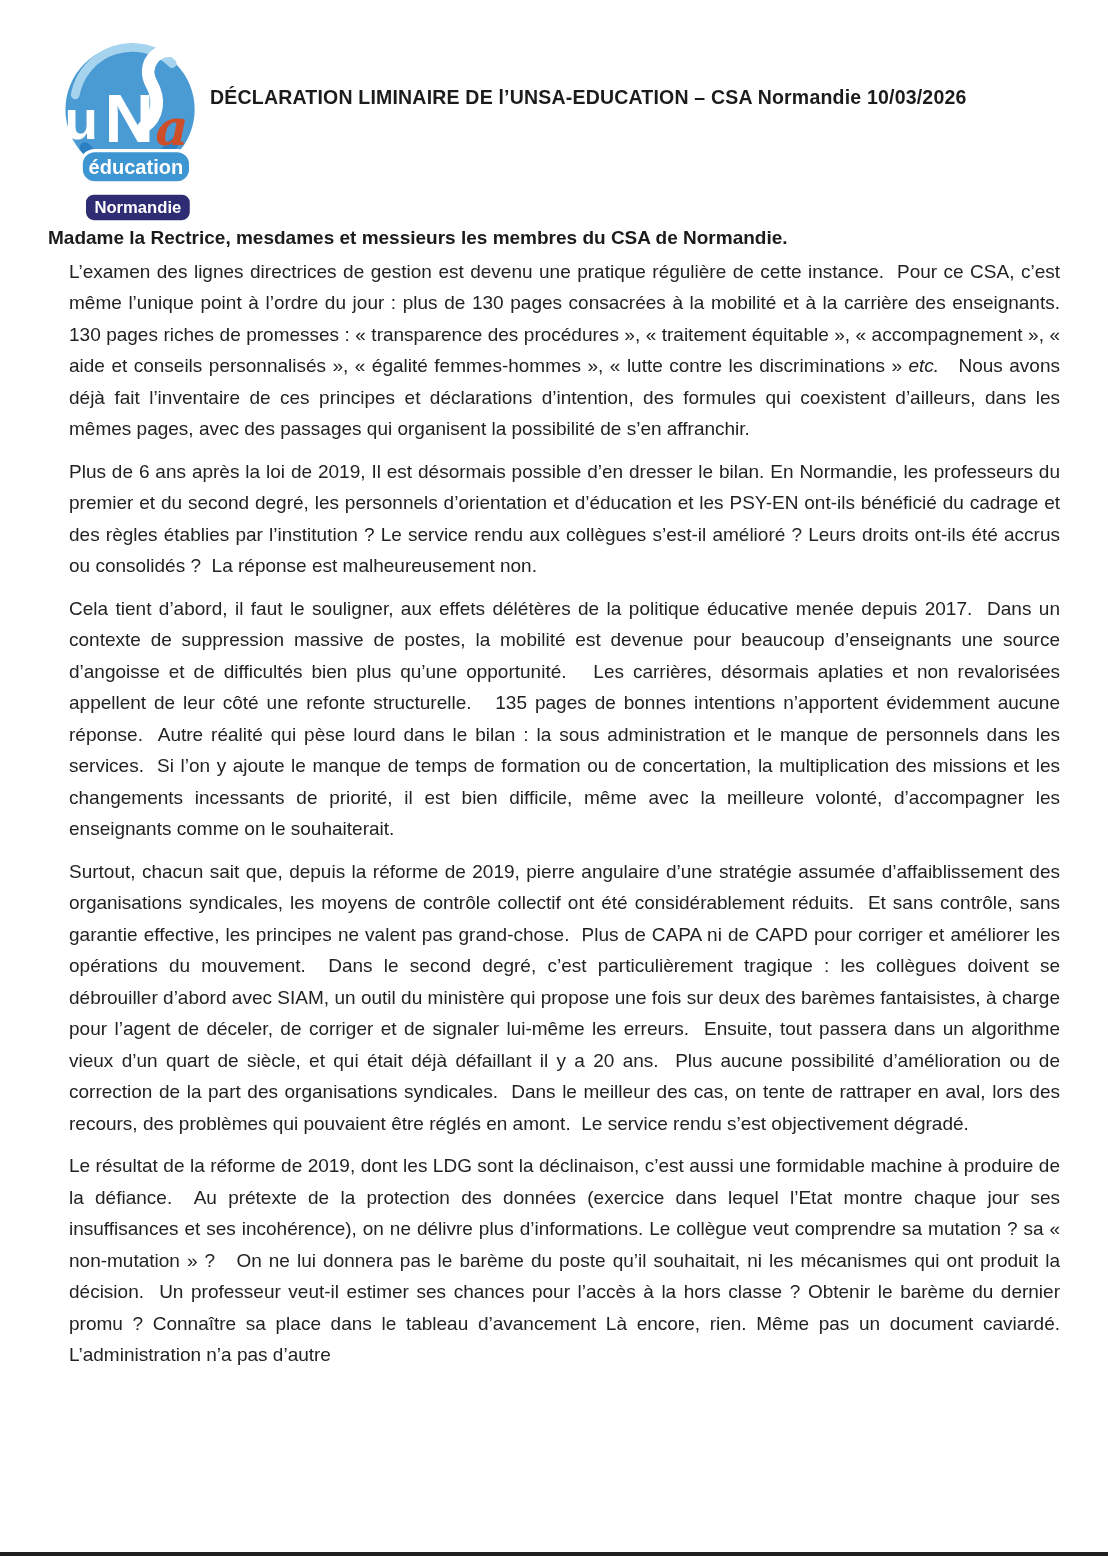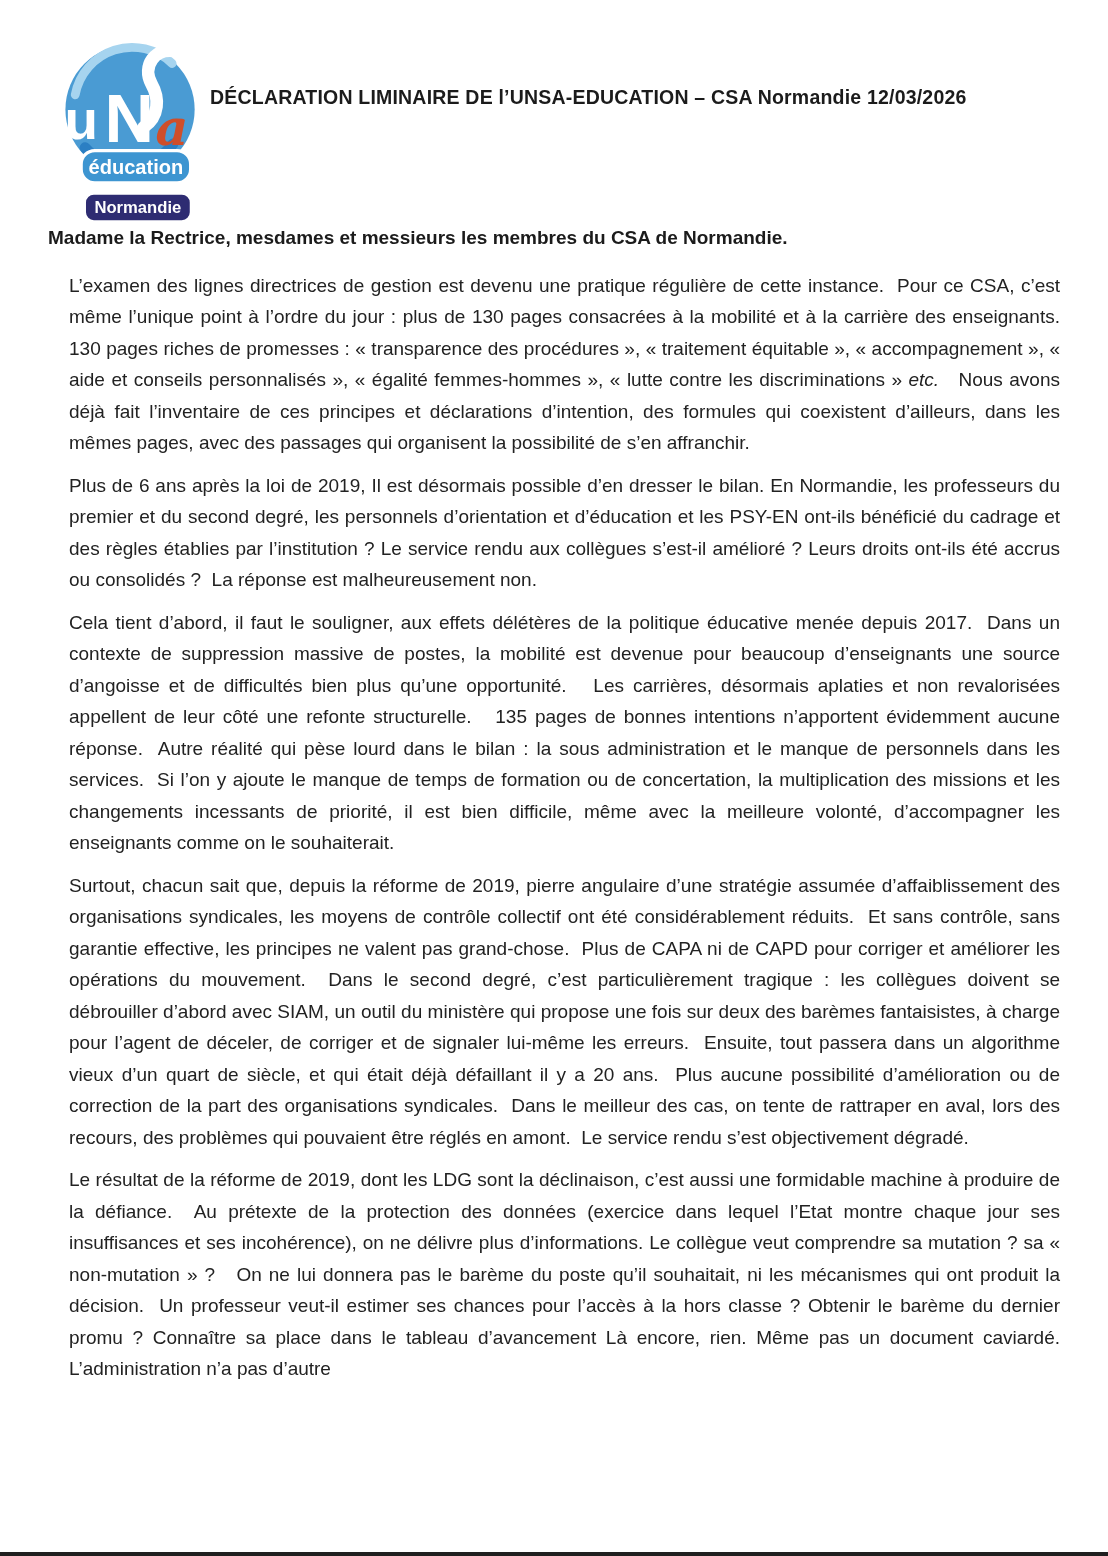--- a/index.html
+++ b/index.html
@@ -29,21 +29,21 @@
   .doc-body {
     padding: 0 48px;
     font-size: 19px;
     line-height: 31.5px;
     text-align: justify;
     color: #222222;
   }
   .doc-body p { white-space: pre-wrap; }
   .salutation {
     font-weight: bold;
-    margin-bottom: 16px;
+    margin-bottom: 2px;
     color: #1b1b1b;
   }
   .para { margin-bottom: 11px; margin-left: 21px; }
   .para em { font-style: italic; }
   .bottom-edge {
     position: absolute;
     left: 0; right: 0; bottom: 0;
     height: 4px;
     background: #1f1f1f;
   }
@@ -75,21 +75,21 @@
         <text class="serif-a" x="99" y="107" font-size="52" font-weight="bold" font-style="italic" fill="#cf4e2a">a</text>
 
         <rect x="23" y="113" width="112" height="33" rx="14" fill="#3d95d1" stroke="#ffffff" stroke-width="3.5"></rect>
         <text x="79" y="137" font-size="20.5" font-weight="bold" fill="#ffffff" text-anchor="middle">éducation</text>
 
         <rect x="27" y="157" width="108" height="28" rx="9" fill="#2e2c72" stroke="#ffffff" stroke-width="2"></rect>
         <text x="81" y="177" font-size="17" font-weight="bold" fill="#ffffff" text-anchor="middle">Normandie</text>
       </svg>
     </div>
 
-    <h1 class="doc-title">DÉCLARATION LIMINAIRE DE l’UNSA-EDUCATION – CSA Normandie 12/03/2026</h1>
+    <h1 class="doc-title">DÉCLARATION LIMINAIRE DE l’UNSA-EDUCATION – CSA Normandie 10/03/2026</h1>
   </header>
 
   <main class="doc-body">
 
     <p class="salutation">Madame la Rectrice, mesdames et messieurs les membres du CSA de Normandie.</p>
 
     <p class="para"><span>L’examen des lignes directrices de gestion est devenu une pratique régulière de cette instance.  Pour ce CSA, c’est même l’unique point à l’ordre du jour : plus de 130 pages consacrées à la mobilité et à la carrière des enseignants.   130 pages riches de promesses : « transparence des procédures », « traitement équitable », « accompagnement », « aide et conseils personnalisés », « égalité femmes-hommes », « lutte contre les discriminations » </span><em>etc.</em><span>   Nous avons déjà fait l’inventaire de ces principes et déclarations d’intention, des formules qui coexistent d’ailleurs, dans les mêmes pages, avec des passages qui organisent la possibilité de s’en affranchir.</span></p>
 
     <p class="para">Plus de 6 ans après la loi de 2019, Il est désormais possible d’en dresser le bilan. En Normandie, les professeurs du premier et du second degré, les personnels d’orientation et d’éducation et les PSY-EN ont-ils bénéficié du cadrage et des règles établies par l’institution ? Le service rendu aux collègues s’est-il amélioré ? Leurs droits ont-ils été accrus ou consolidés ?  La réponse est malheureusement non.</p>
 

